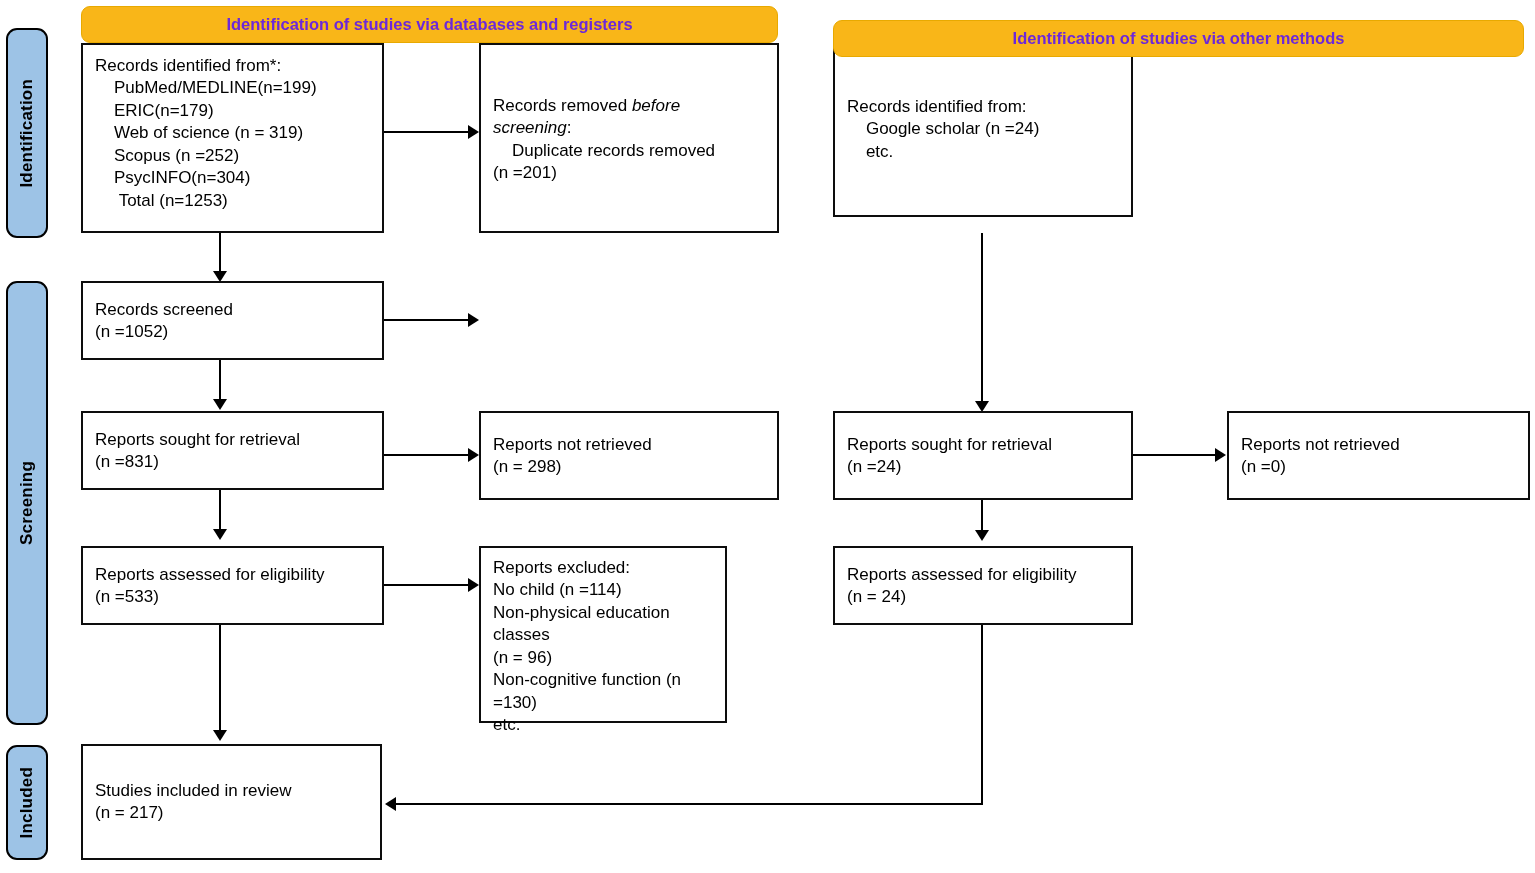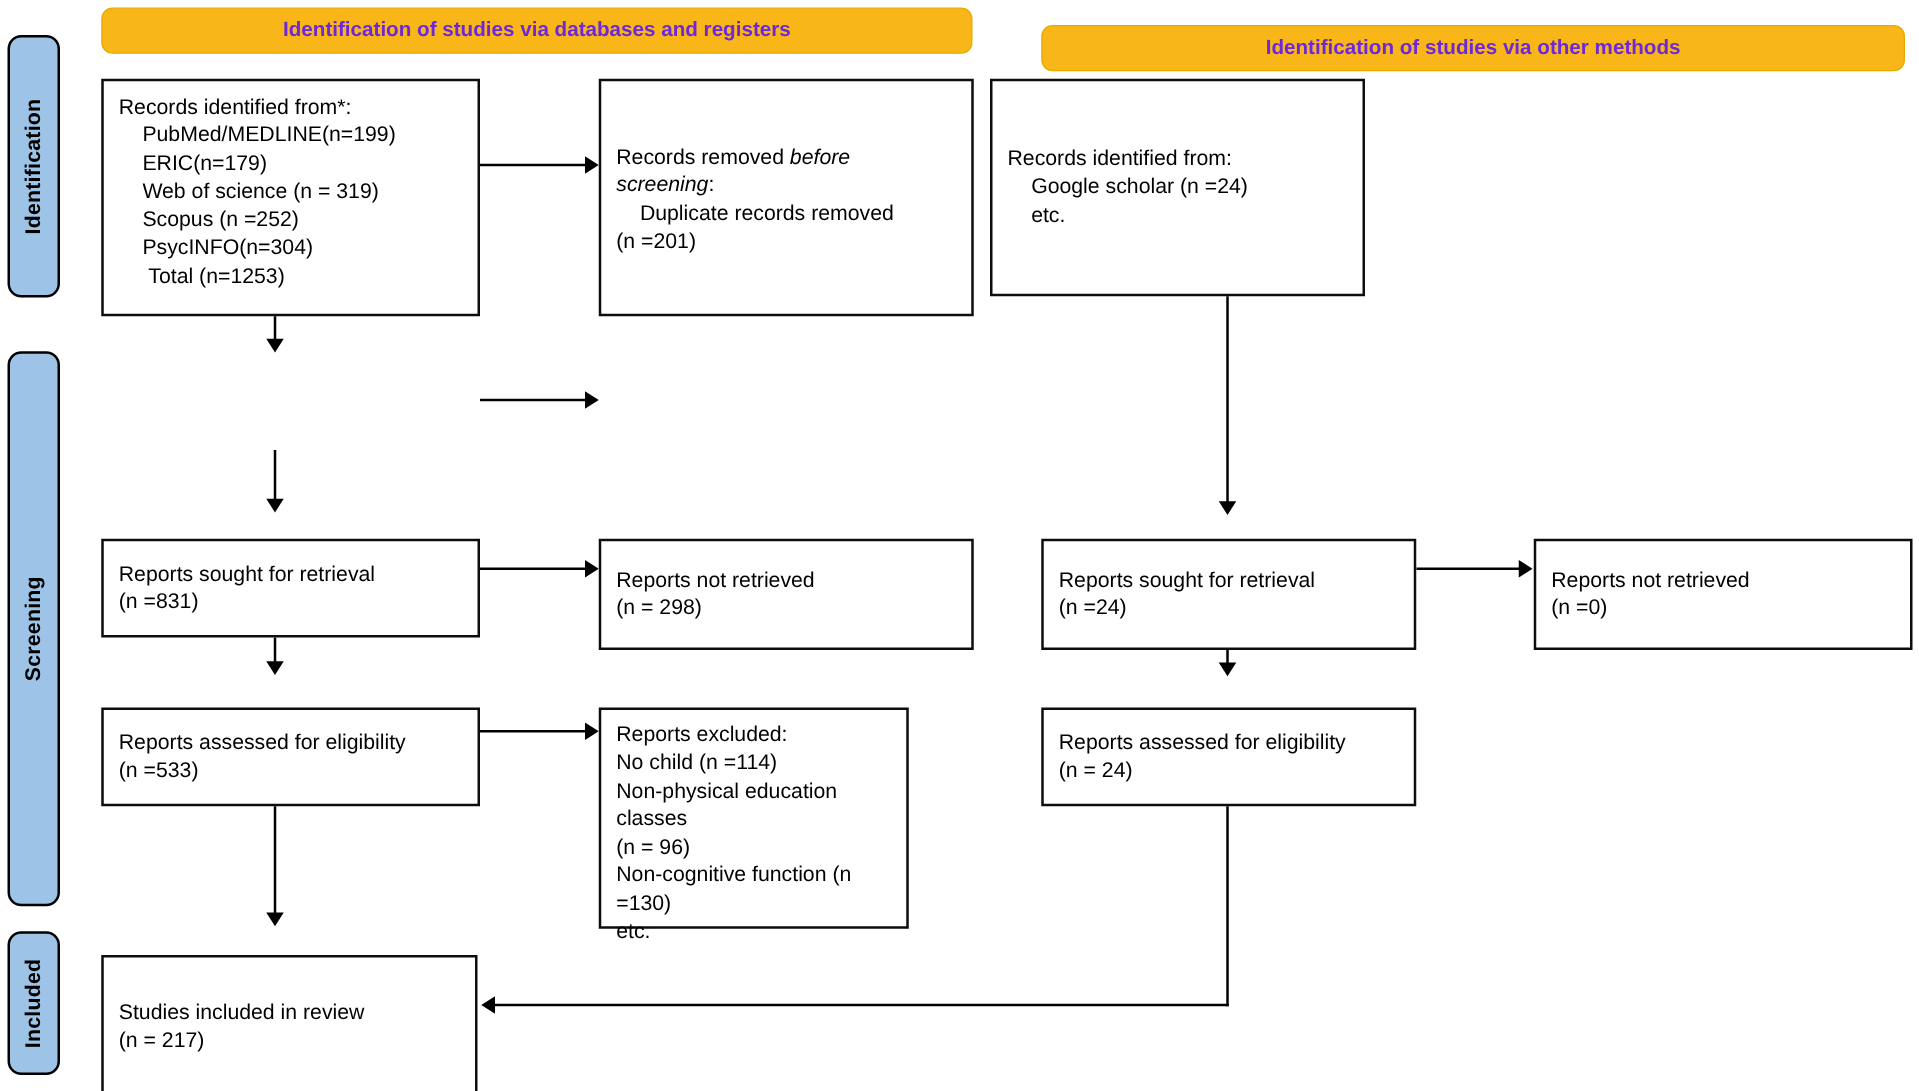--- a/index.html
+++ b/index.html
@@ -54,21 +54,20 @@
     text-align: left;
     white-space: nowrap;
   }
   
   .box {
     position: absolute;
     background: #ffffff;
     border: 2.2px solid #0d0d0d;
     box-sizing: border-box;
     z-index: 3;
-    margin-top: 20px;
   }
   .box .box-text {
     position: absolute;
     left: 12px;
     right: 6px;
     font-size: 17px;
     line-height: 1.32;
     color: #000000;
     white-space: pre-wrap;
   }
@@ -143,35 +142,39 @@
     PsycINFO(n=304)
      Total (n=1253)</div>
   </div>
 
   <div class="box vcenter" style="left:479px; top:43px; width:300px; height:190px;">
     <div class="box-text" style="top:50px; transform:none;"><span>Records removed </span><span class="ital">before</span><br><span class="ital">screening</span><span>:
     Duplicate records removed
 (n =201)</span></div>
   </div>
 
-  <div class="box vcenter" style="left:792px; top:43px; width:300px; height:174px;">
+  <div class="box vcenter" style="left:833px; top:43px; width:300px; height:174px;">
     <div class="box-text">Records identified from:
     Google scholar (n =24)
     etc.</div>
   </div>
 
   <div class="hline" style="left:384px; top:131px; width:86px;"></div>
   <div class="arrow arrow-right" style="left:468px; top:125px;"></div>
 
   <div class="vline" style="left:219px; top:233px; width:2.4px; height:44px;"></div>
   <div class="arrow arrow-down" style="left:213px; top:271px;"></div>
 
   <div class="vline" style="left:981px; top:233px; width:2.4px; height:174px;"></div>
   <div class="arrow arrow-down" style="left:975px; top:401px;"></div>
 
+  <div class="box vcenter" style="left:81px; top:281px; width:303px; height:79px;">
+    <div class="box-text">Records screened
+(n =1052)</div>
+  </div>
 
 
   <div class="hline" style="left:384px; top:319px; width:86px;"></div>
   <div class="arrow arrow-right" style="left:468px; top:313px;"></div>
 
   <div class="vline" style="left:219px; top:360px; width:2.4px; height:44px;"></div>
   <div class="arrow arrow-down" style="left:213px; top:399px;"></div>
 
   <div class="box vcenter" style="left:81px; top:411px; width:303px; height:79px;">
     <div class="box-text">Reports sought for retrieval

